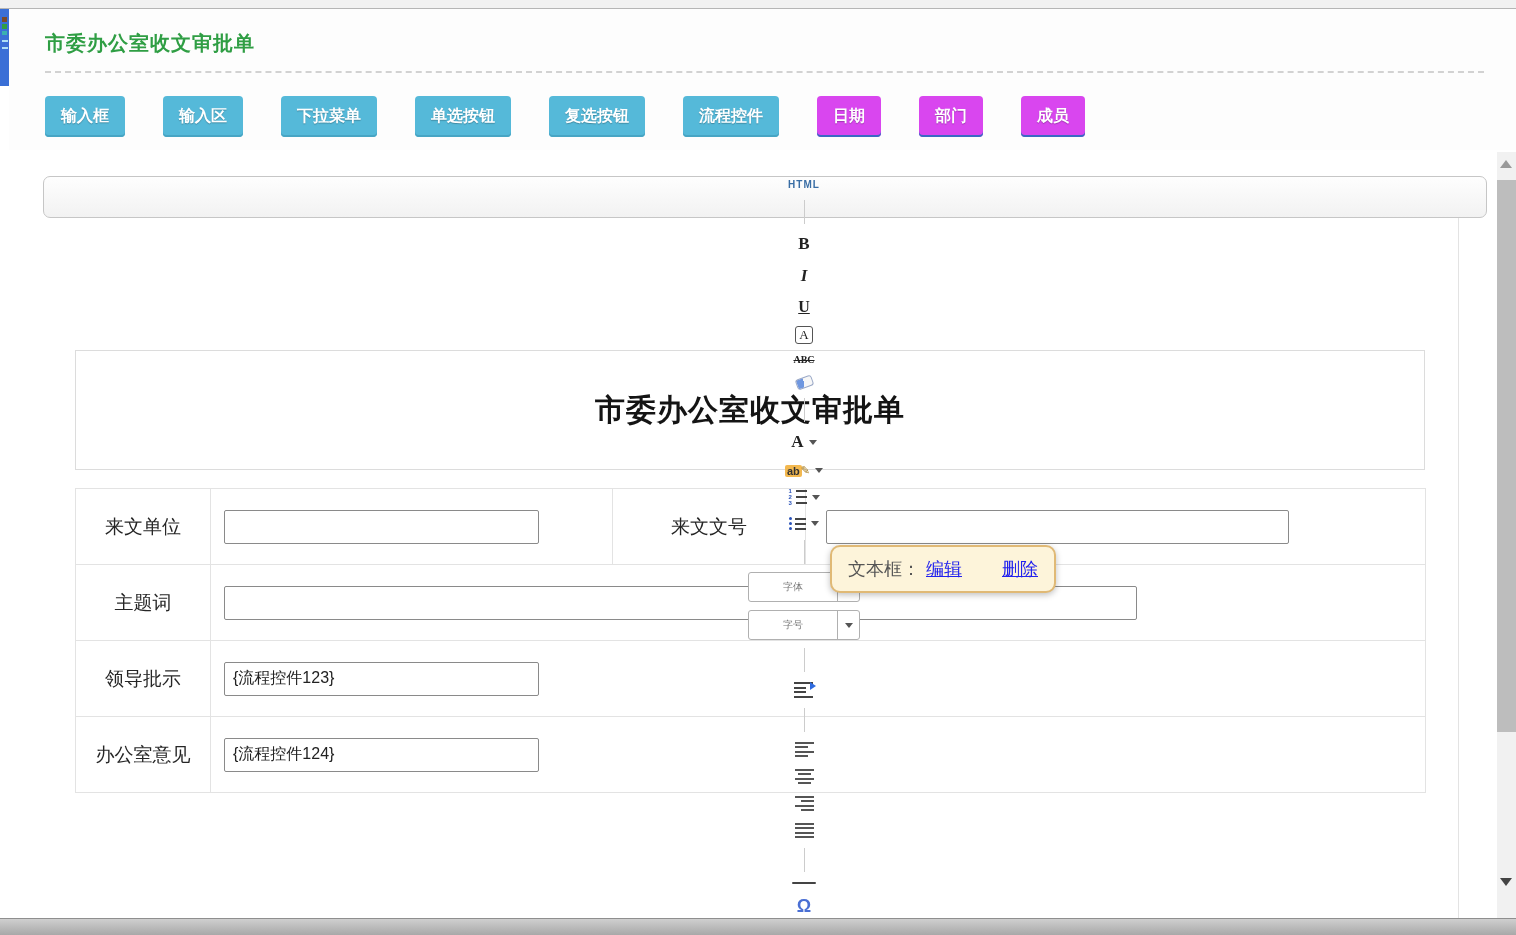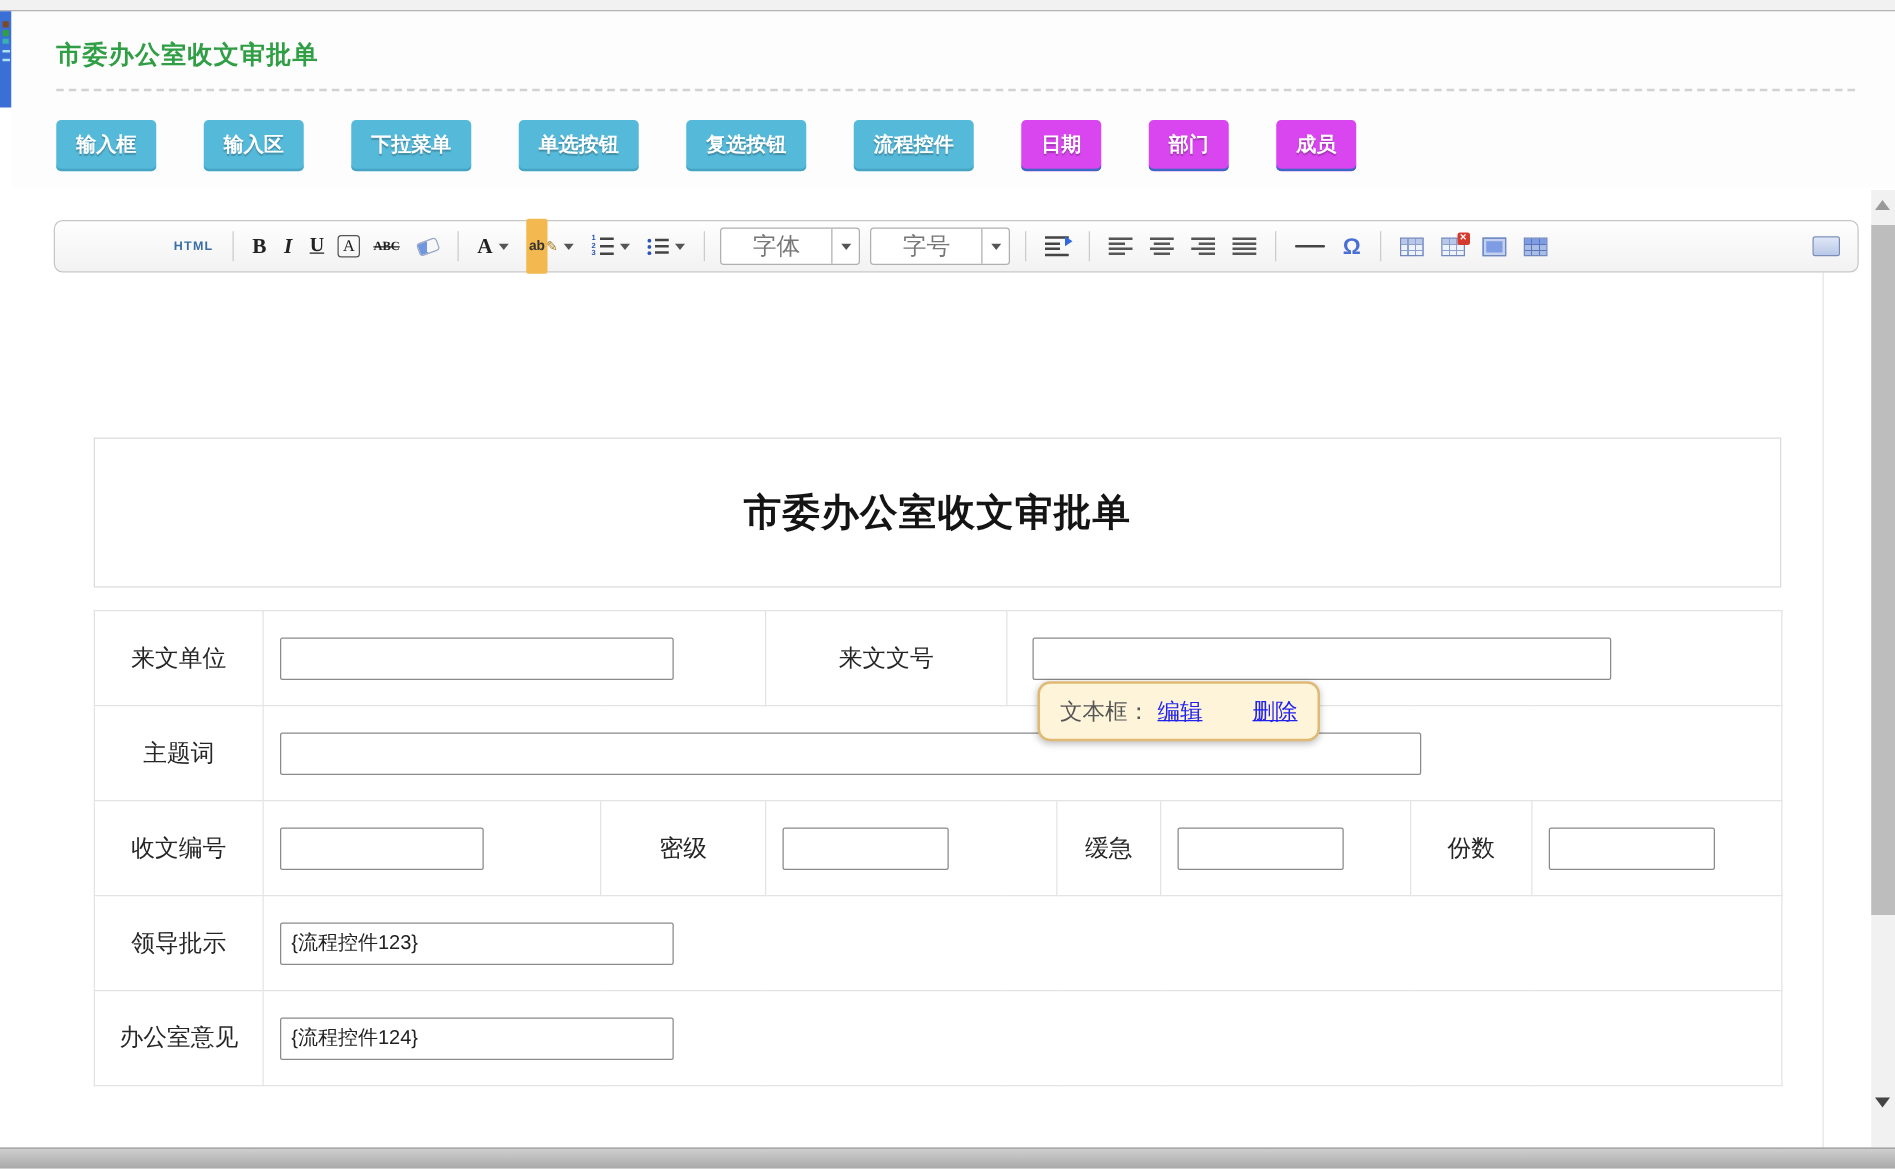--- a/index.html
+++ b/index.html
@@ -35,47 +35,47 @@
   .widgets button { height:41px; padding:0 16px; border:none; border-radius:4px;
     color:#fff; font-size:16px; font-weight:bold; cursor:pointer;
     text-shadow:0 1px 1px rgba(0,0,0,.25); }
   .w-light { background:#55b9d9; box-shadow:inset 0 -2px 0 #47a5c4; }
   .w-primary { background:#d946ef; box-shadow:inset 0 -2px 0 #3b68c4; border:1px solid #3e6cd0; }
 
   
   .toolbar { position:absolute; left:43px; top:176px; width:1444px; height:42px;
     border:1px solid #c6c6c6; border-radius:7px;
     background:linear-gradient(#fefefe,#f2f2f2);
-    display:flex; align-items:center; padding:0 14px 0 92px; gap:8px; z-index:5; }
+    display:flex; align-items:center; padding:0 14px 0 92px; gap:8px; z-index:5;flex-direction:column; }
   .sep { width:1px; height:24px; background:#ccc; margin:0 4px; flex:none; }
   .tbtn { display:flex; align-items:center; gap:2px; padding:2px 3px; border-radius:3px;
     cursor:pointer; flex:none; color:#222; }
   .html-lbl { font-size:10px; font-weight:bold; color:#3a6ea5; letter-spacing:1px; }
   .f-serif { font-family:"Liberation Serif", serif; }
   .b-ic { font-size:17px; font-weight:bold; }
   .i-ic { font-size:17px; font-style:italic; font-weight:bold; }
   .u-ic { font-size:16px; text-decoration:underline; font-weight:bold; }
   .boxa { border:1px solid #555; padding:0 3px; font-size:13px; line-height:16px; }
   .abc { font-size:10px; font-weight:bold; text-decoration:line-through; }
   .eraser { width:17px; height:11px; border-radius:3px; transform:rotate(-20deg);
     background:linear-gradient(105deg,#6f97e0 45%,#f7f7f7 45%); border:1px solid #9aa8c6; }
   .colorA { font-size:17px; font-weight:bold; }
   .caret { width:0; height:0; border-left:4px solid transparent; border-right:4px solid transparent;
     border-top:5px solid #555; margin-left:3px; }
-  .ab { background:#f3b84f; border-radius:2px; padding:16px 2px; font-weight:bold;
+  .ab { background:#f3b84f; border-radius:2px; padding:0 2px; font-weight:bold;
     font-size:11px; color:#333; }
   .pencil { font-size:11px; color:#a57a1e; margin-left:-3px; }
   .mlist { display:flex; flex-direction:column; gap:2px; }
   .mlist .r { display:flex; align-items:center; gap:3px; }
   .mlist .n { font-size:6px; line-height:4px; color:#2a52b8; font-weight:bold; width:4px; }
   .mlist .dot { width:3px; height:3px; border-radius:50%; background:#2a52b8; }
   .mlist .bar { width:11px; height:2px; background:#444; }
   .combo { width:112px; height:30px; background:#fff; border:1px solid #b0b0b0;
     border-radius:3px; display:flex; align-items:center; cursor:pointer; flex:none; }
-  .combo .txt { flex:1; text-align:center; font-size:19px; color:#777; }
+  .combo .txt { flex:1; text-align:center; font-size:10px; color:#777; }
   .combo .arr { width:22px; height:100%; border-left:1px solid #b0b0b0;
     display:flex; align-items:center; justify-content:center; }
   .indent { position:relative; width:20px; height:16px; display:flex;
     flex-direction:column; justify-content:space-between; }
   .indent .b1 { width:19px; height:2px; background:#444; }
   .indent .b2 { width:12px; height:2px; background:#444; }
   .indent .arrow { position:absolute; right:-2px; top:0; width:0; height:0;
     border-top:4px solid transparent; border-bottom:4px solid transparent;
     border-left:6px solid #2f6bdf; }
   .align { width:19px; height:15px; display:flex; flex-direction:column; justify-content:space-between; }
@@ -333,38 +333,20 @@
         <input type="text" class="w463" style="">
       </td>
     </tr>
     <tr>
       <td class="lbl">主题词</td>
       <td class="cell" colspan="8">
         <input type="text" class="w913" style="">
       </td>
     </tr>
     <tr>
-      <td class="lbl">收文编号</td>
-      <td class="cell">
-        <input type="text" class="w163" style="">
-      </td>
-      <td class="lbl">密级</td>
-      <td class="cell" colspan="2">
-        <input type="text" class="w133" style="">
-      </td>
-      <td class="lbl">缓急</td>
-      <td class="cell">
-        <input type="text" class="w133" style="">
-      </td>
-      <td class="lbl">份数</td>
-      <td class="cell">
-        <input type="text" class="w133" style="">
-      </td>
-    </tr>
-    <tr>
       <td class="lbl">领导批示</td>
       <td class="cell" colspan="8">
         <input type="text" class="w315" value="{流程控件123}" style="">
       </td>
     </tr>
     <tr>
       <td class="lbl">
         <div class="wraplbl">办公室意见</div>
       </td>
       <td class="cell" colspan="8">

